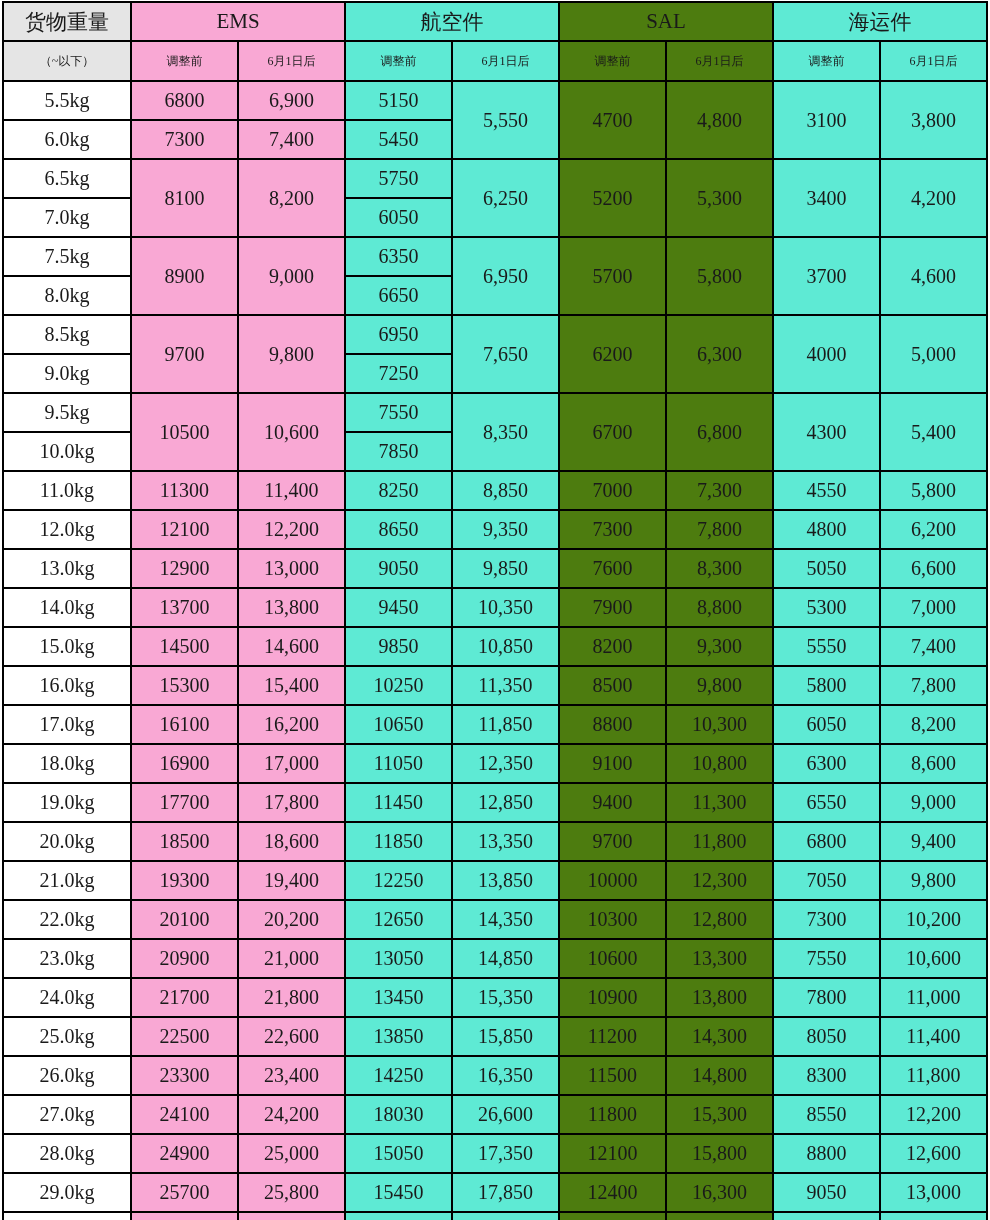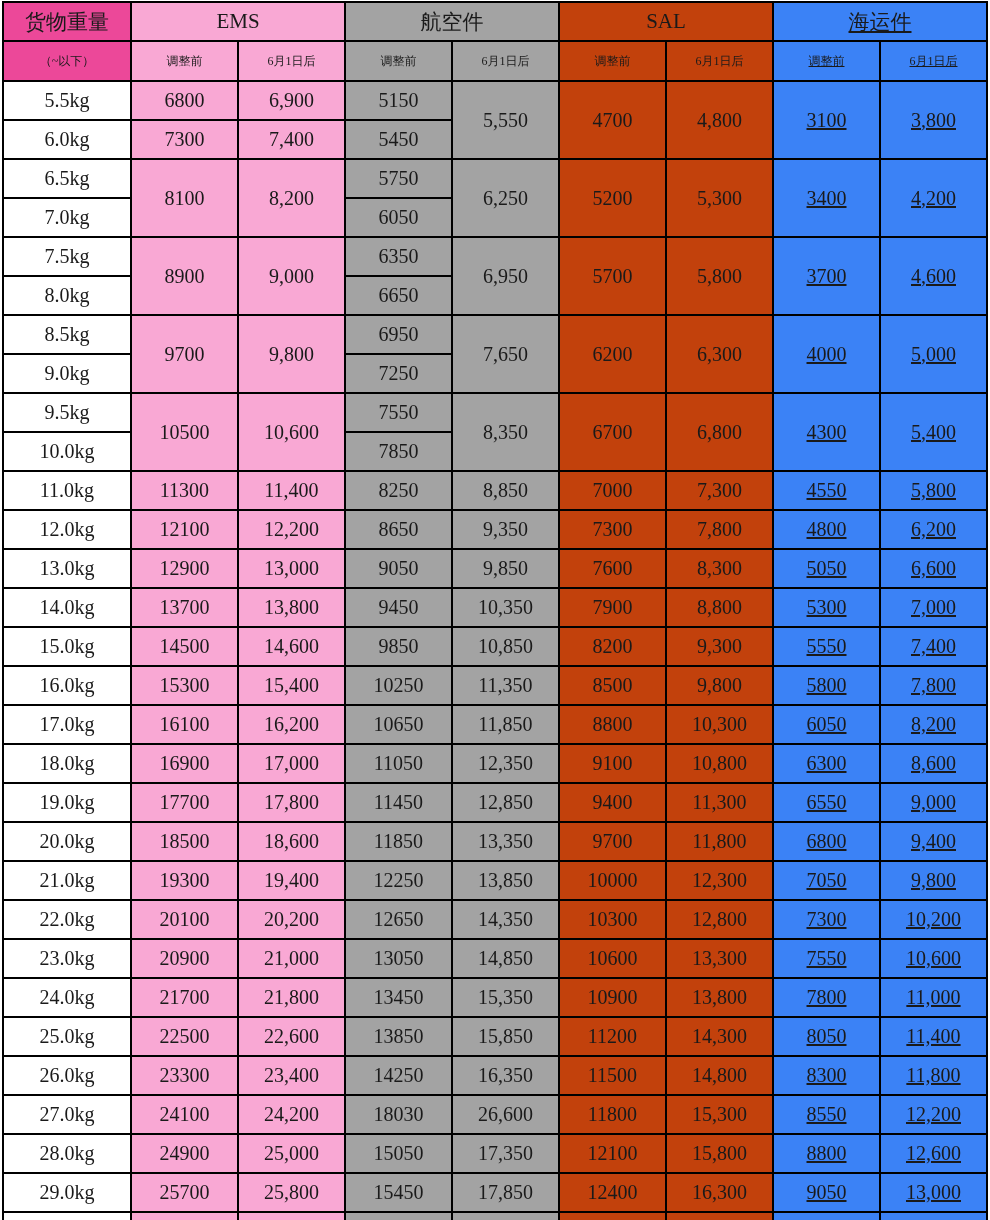--- a/index.html
+++ b/index.html
@@ -35,38 +35,38 @@
   
   col.c-weight { width: 128px; }
   col.c-data   { width: 107px; }
 
   
   tr.group-header-row td { height: 37px; font-size: 21px; }
   tr.sub-header-row td   { height: 38px; font-size: 12px; }
 
   td.hdr-weight-top,
   td.hdr-weight-bot {
-    background: #ec4899;
+    background: #e5e5e5;
     font-size: 20px;
     font-weight: bold;
     margin-top: 20px;
   }
   td.hdr-weight-bot { font-weight: normal; font-size: 20px; }
 
   td.sub-hdr { font-weight: bold; font-size: 19px; }
 
   
   tr.data-row td { height: 37px; font-size: 20px; }
   td.weight-cell { background: #ffffff; margin-top: 13px; }
 
   
   .bg-ems  { background: #f9a8d4; }
-  .bg-air  { background: #a3a3a3; }
-  .bg-sal  { background: #c2410c; }
-  .bg-sea  { background: #3b82f6; text-decoration: underline; }
+  .bg-air  { background: #5eead4; }
+  .bg-sal  { background: #4d7c0f; }
+  .bg-sea  { background: #5eead4; }
 </style>
 </head>
 <body>
 
 <table id="rate-table">
   <colgroup>
     <col class="c-weight">
     <col class="c-data">
       <col class="c-data">
     <col class="c-data">

